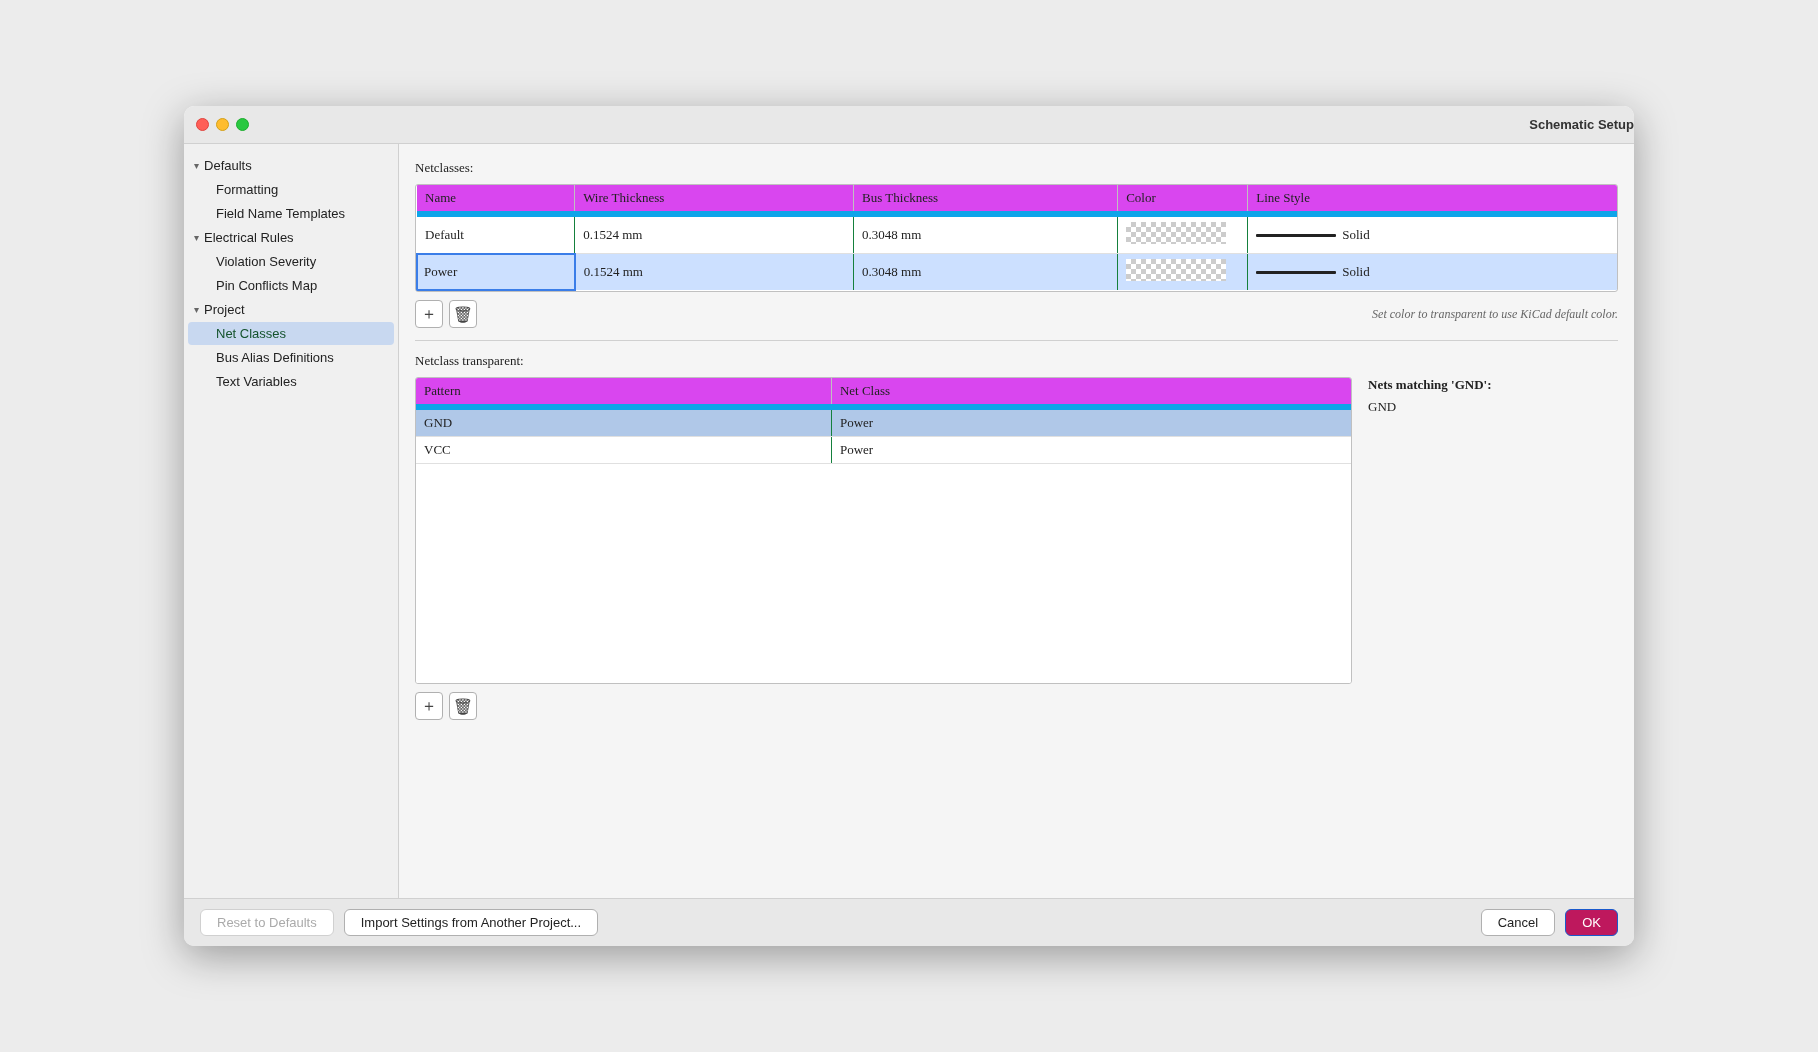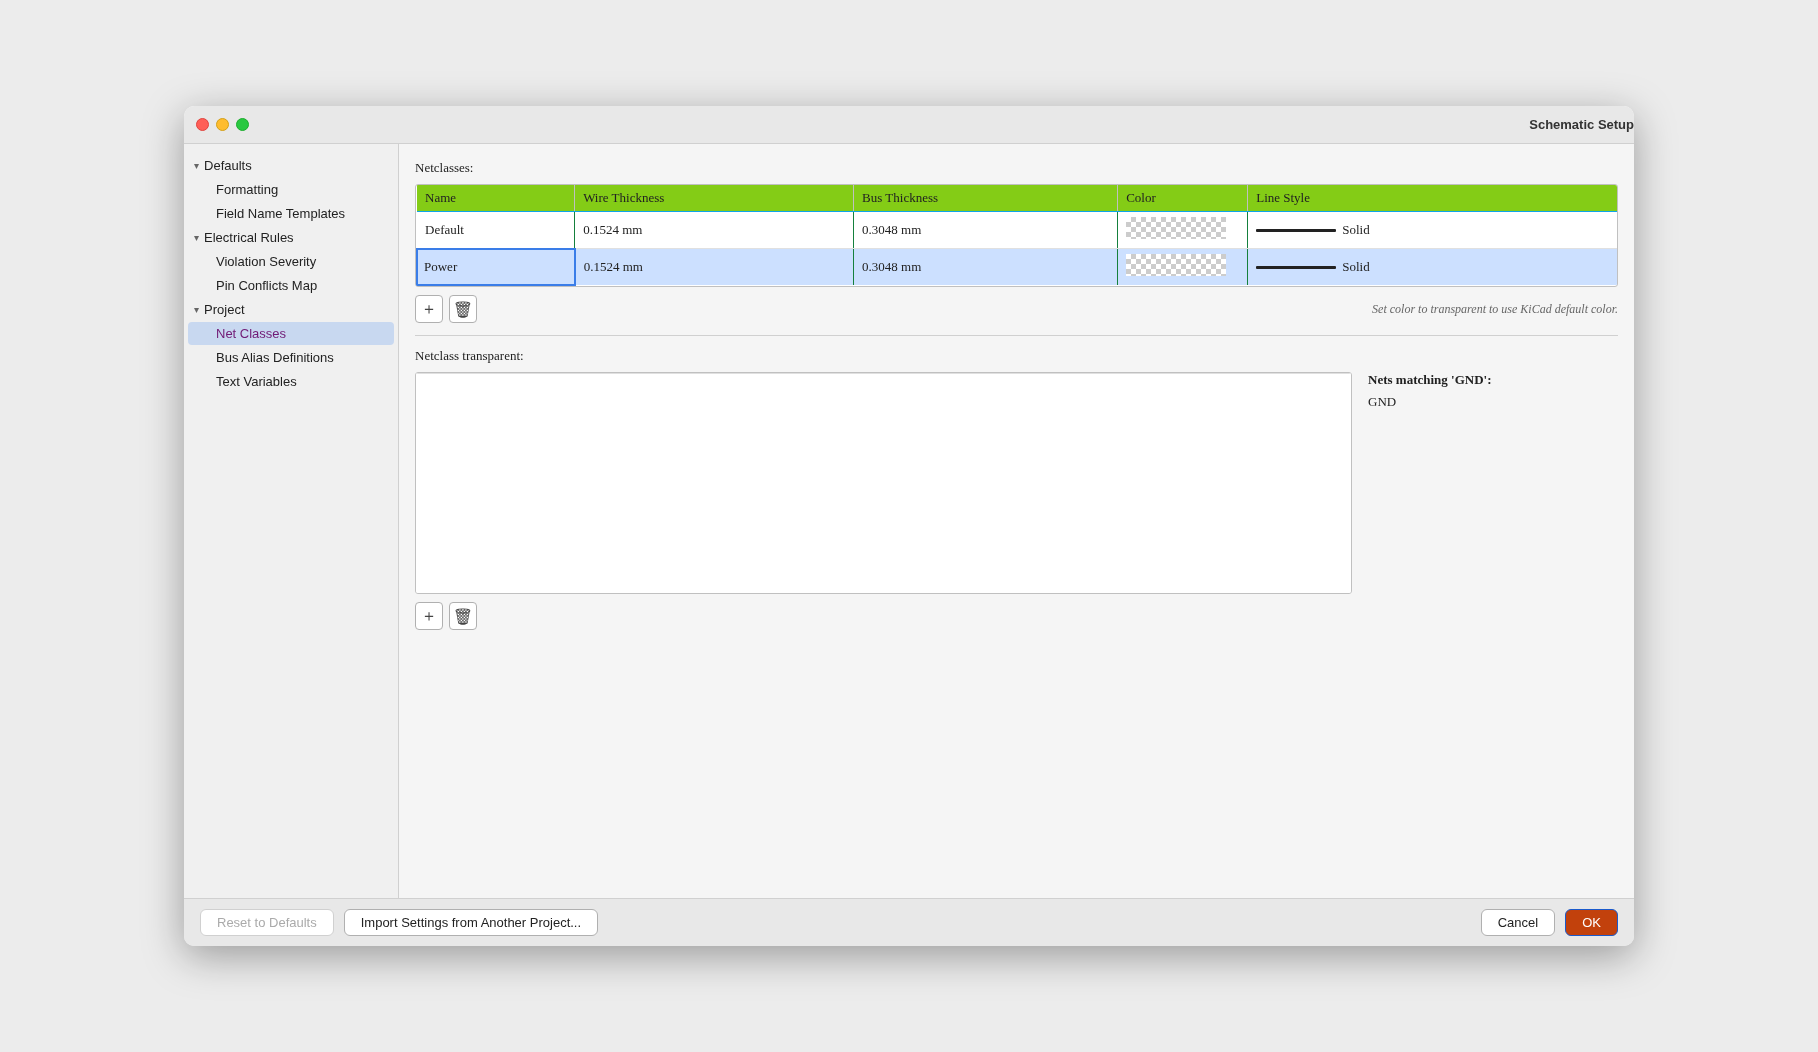--- a/index.html
+++ b/index.html
@@ -82,21 +82,21 @@
     .sidebar-item {
       padding: 4px 10px 4px 28px;
       font-size: 13px;
       color: #222;
       cursor: pointer;
       border-radius: 4px;
       margin: 1px 4px;
     }
     .sidebar-item.active {
       background: #c8d8f0;
-      color: #701a75;
+      color: #14532d;
     }
     
     .main-panel {
       flex: 1;
       background: #f5f5f5;
       display: flex;
       flex-direction: column;
       padding: 16px 16px 0 16px;
       overflow-y: auto;
       font-family: Liberation Serif, serif;
@@ -112,22 +112,22 @@
       border: 1px solid #c0c0c0;
       border-radius: 3px;
       background: #fff;
       overflow: hidden;
     }
     table {
       width: 100%;
       border-collapse: collapse;
     }
     table th {
-      background: #84cc16;
-      border-bottom: 1px solid #0ea5e9;
+      background: #d946ef;
+      border-bottom: 6px solid #0ea5e9;
       border-right: 1px solid #c0c0c0;
       padding: 5px 8px;
       text-align: left;
       font-size: 13px;
       font-weight: 500;
       color: #222;
     }
     table th:last-child { border-right: none; }
     table td {
       border-bottom: 1px solid #e0e0e0;
@@ -251,21 +251,21 @@
     .btn {
       padding: 5px 16px;
       font-size: 13px;
       border-radius: 6px;
       cursor: pointer;
       border: 1px solid #b0b0b0;
       background: #fff;
       color: #222;
     }
     .btn-primary {
-      background: #c2410c;
+      background: #be185d;
       color: #fff;
       border-color: #1a5acc;
     }
     .btn-disabled {
       color: #aaa;
       border-color: #d0d0d0;
       cursor: default;
     }
     .btn-spacer { flex: 1; }
   </style>
@@ -378,20 +378,38 @@
         <span class="hint-text">Set color to transparent to use KiCad default color.</span>
       </div>
 
       <div class="divider"></div>
 
       <div class="section-title">Netclass transparent:</div>
 
       <div class="assignments-section">
         <div class="assignments-table-wrap">
           <div class="assignments-table-container">
+            <table>
+              <thead>
+                <tr>
+                  <th>Pattern</th>
+                  <th>Net Class</th>
+                </tr>
+              </thead>
+              <tbody>
+                <tr class="selected">
+                  <td>GND</td>
+                  <td>Power</td>
+                </tr>
+                <tr>
+                  <td>VCC</td>
+                  <td>Power</td>
+                </tr>
+              </tbody>
+            </table>
             <div class="empty-rows"></div>
           </div>
           <div class="toolbar-row">
             <div class="icon-btn">＋</div>
             <div class="icon-btn">🗑</div>
           </div>
         </div>
 
         <div class="nets-matching">
           <div class="nets-matching-title">Nets matching 'GND':</div>

